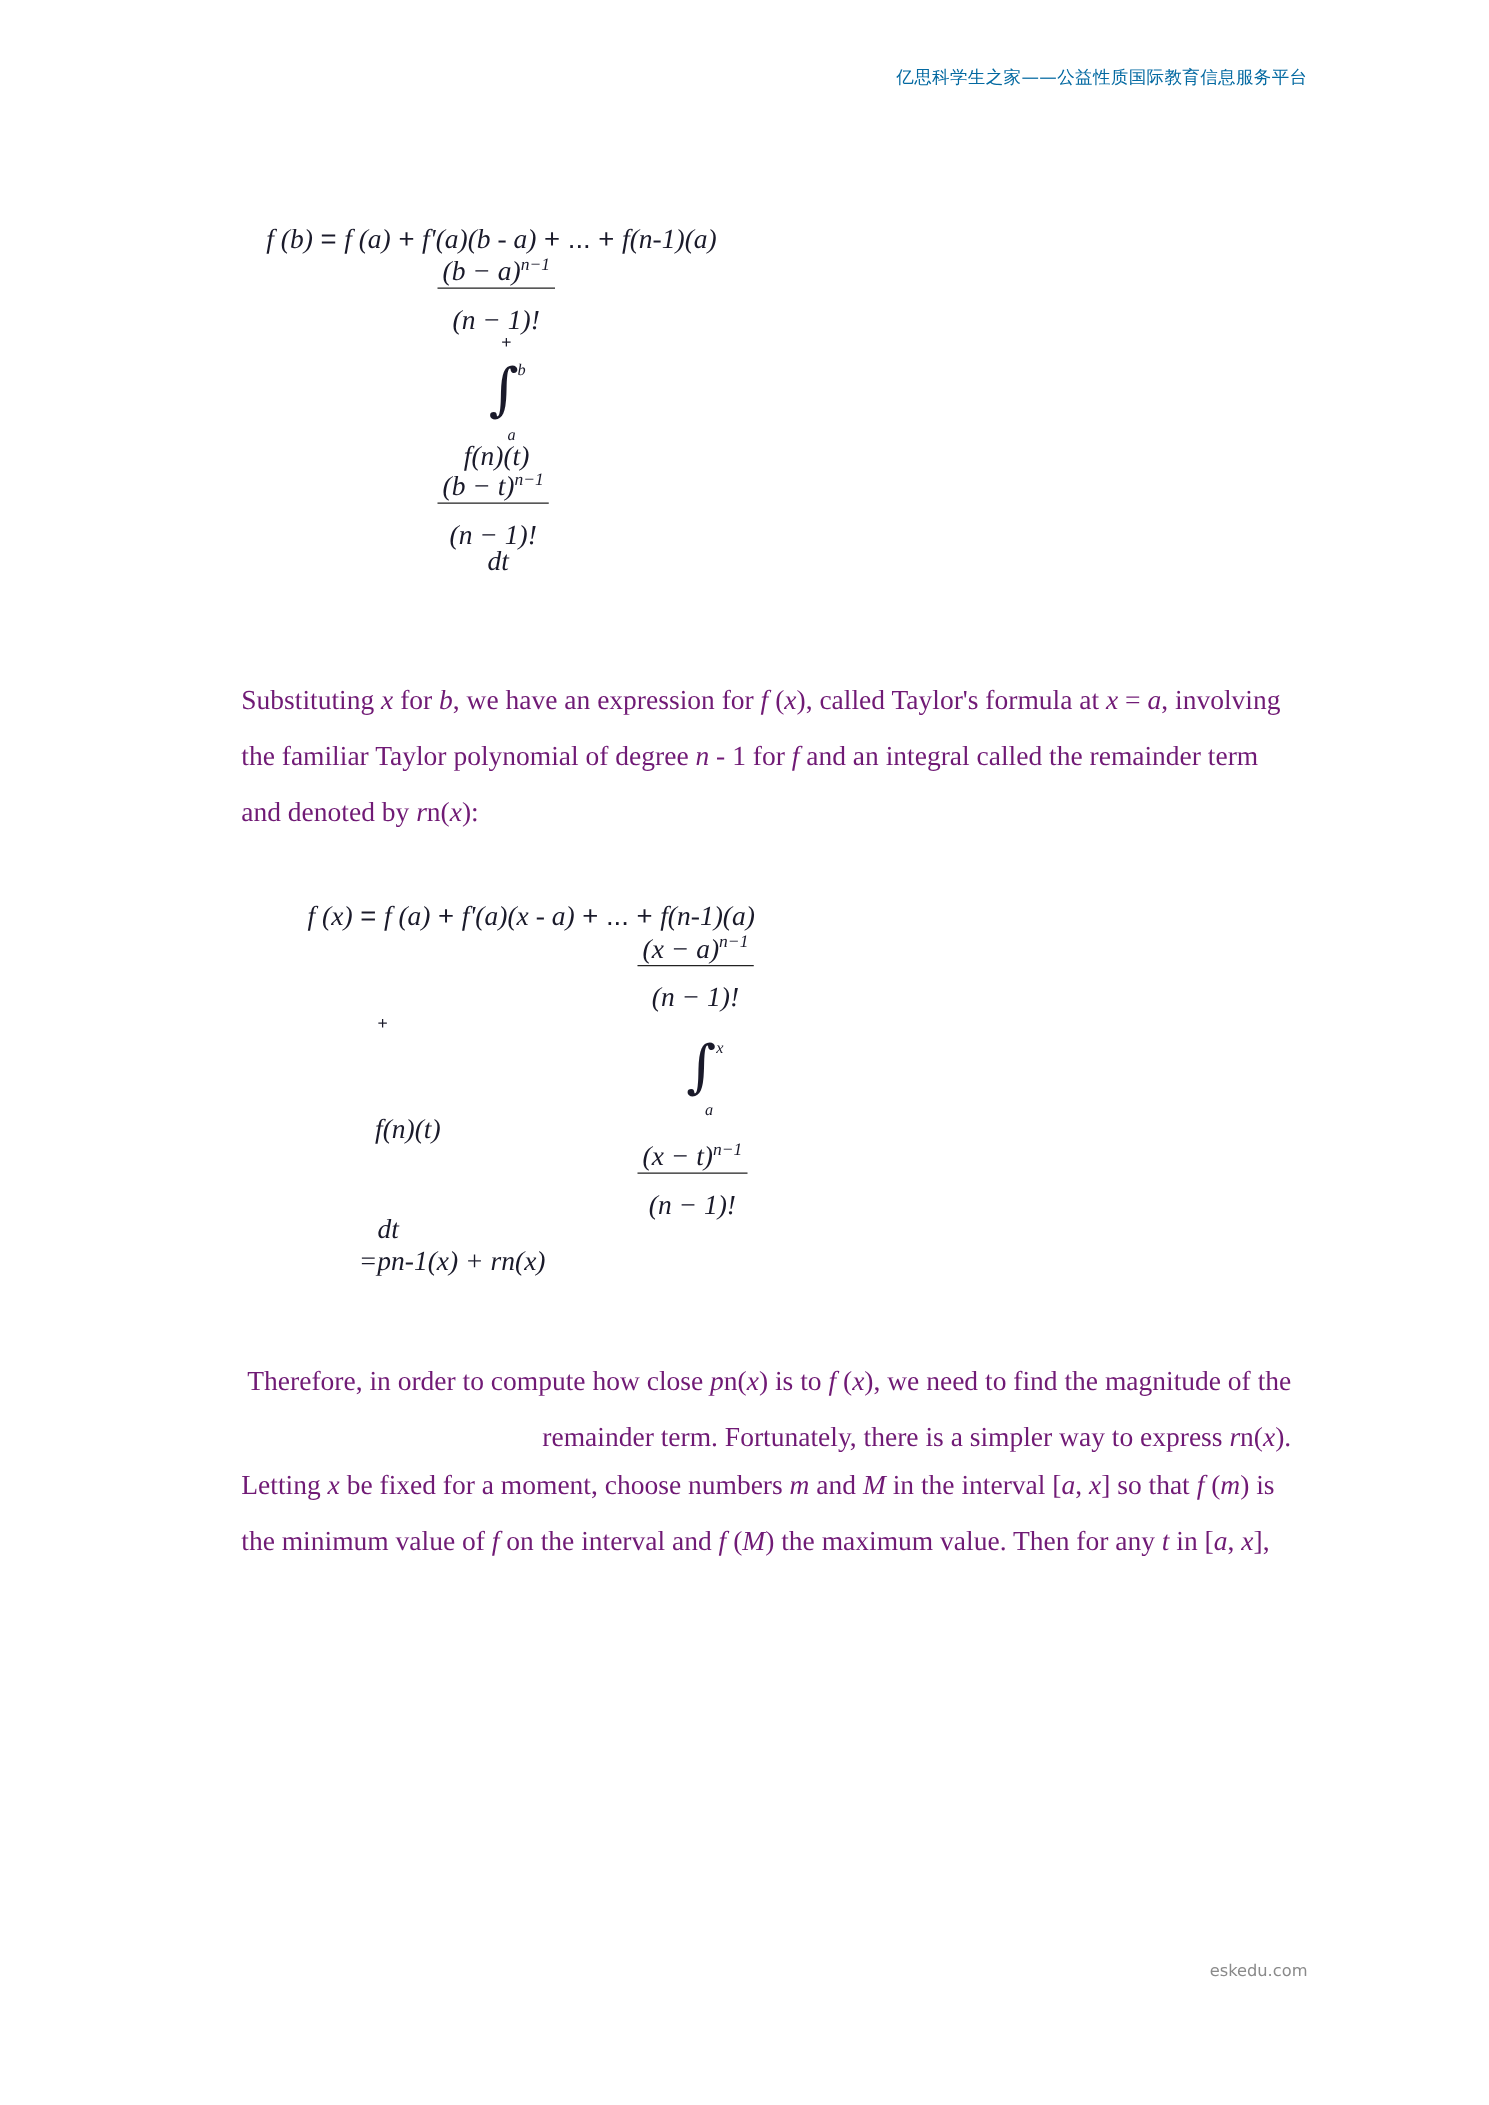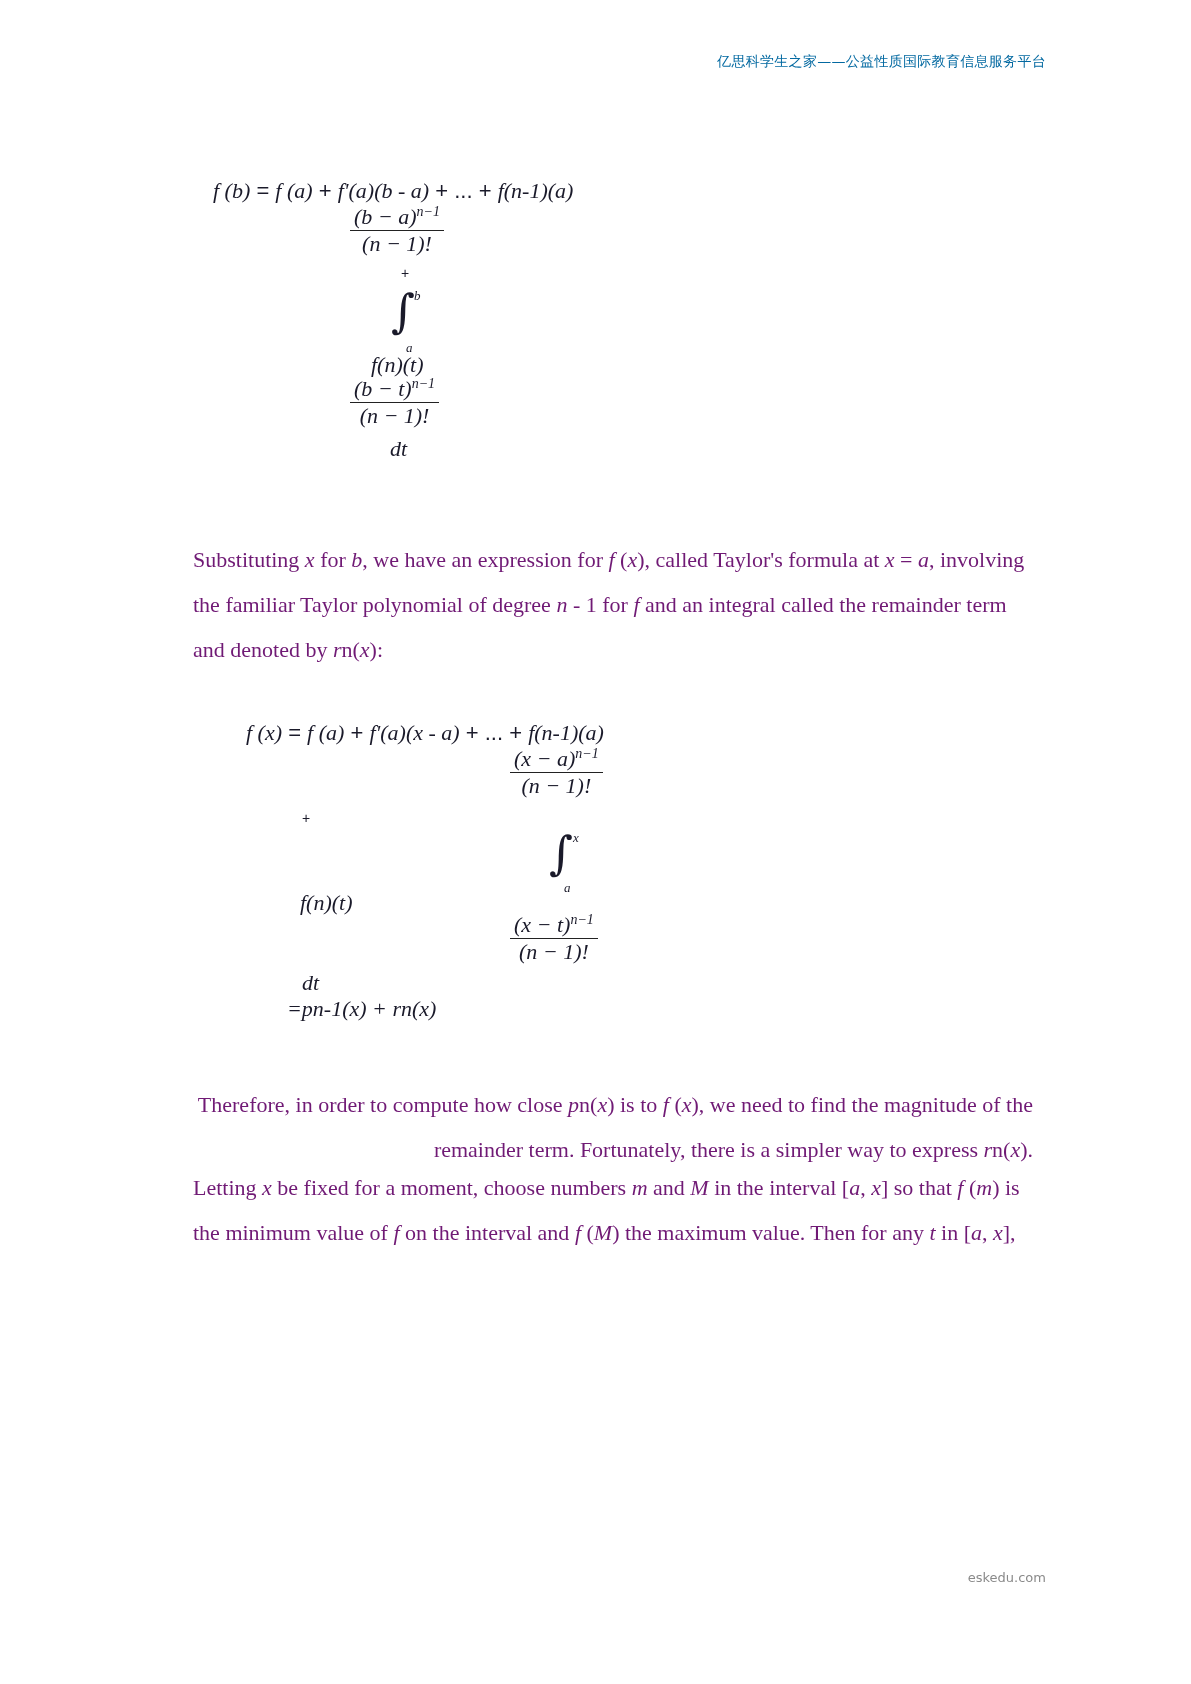--- a/index.html
+++ b/index.html
@@ -17,21 +17,21 @@
     position: absolute; left: 181px; width: 840px;
     font-family: Liberation Serif, serif; font-size: 22px; color: #701a75;
     line-height: 45px; margin: 12px;
   }
   .para i { font-style: italic; }
   .eq { position: absolute; font-family: "Liberation Sans", sans-serif; color: #1a1a2a; }
   .eq .line { position: absolute; white-space: nowrap; font-size: 22px; }
   .eq i { font-style: italic; font-family: Liberation Serif, serif; }
   .frac { position: absolute; text-align: center; font-family: "Liberation Serif", serif; font-size: 22px; white-space: nowrap; }
   .frac .num { padding: 0 4px; border-bottom: 1.5px solid #222; text-align: center; }
-  .frac .den { padding: 0 4px; }
+  .frac .den { padding: 0 4px; margin-top: 12px; }
   .frac sup { font-size: 14px; }
   .integral { position: absolute; font-family: "DejaVu Serif", serif; font-size: 46px; line-height: 1; }
   .int-up { position: absolute; font-family: "Liberation Serif", serif; font-style: italic; font-size: 13px; }
   .int-lo { position: absolute; font-family: "Liberation Serif", serif; font-style: italic; font-size: 13px; }
   .plus-small { position: absolute; font-size: 14px; }
 </style>
 </head>
 <body>
 
 <div class="header-text">亿思科学生之家——公益性质国际教育信息服务平台</div>

